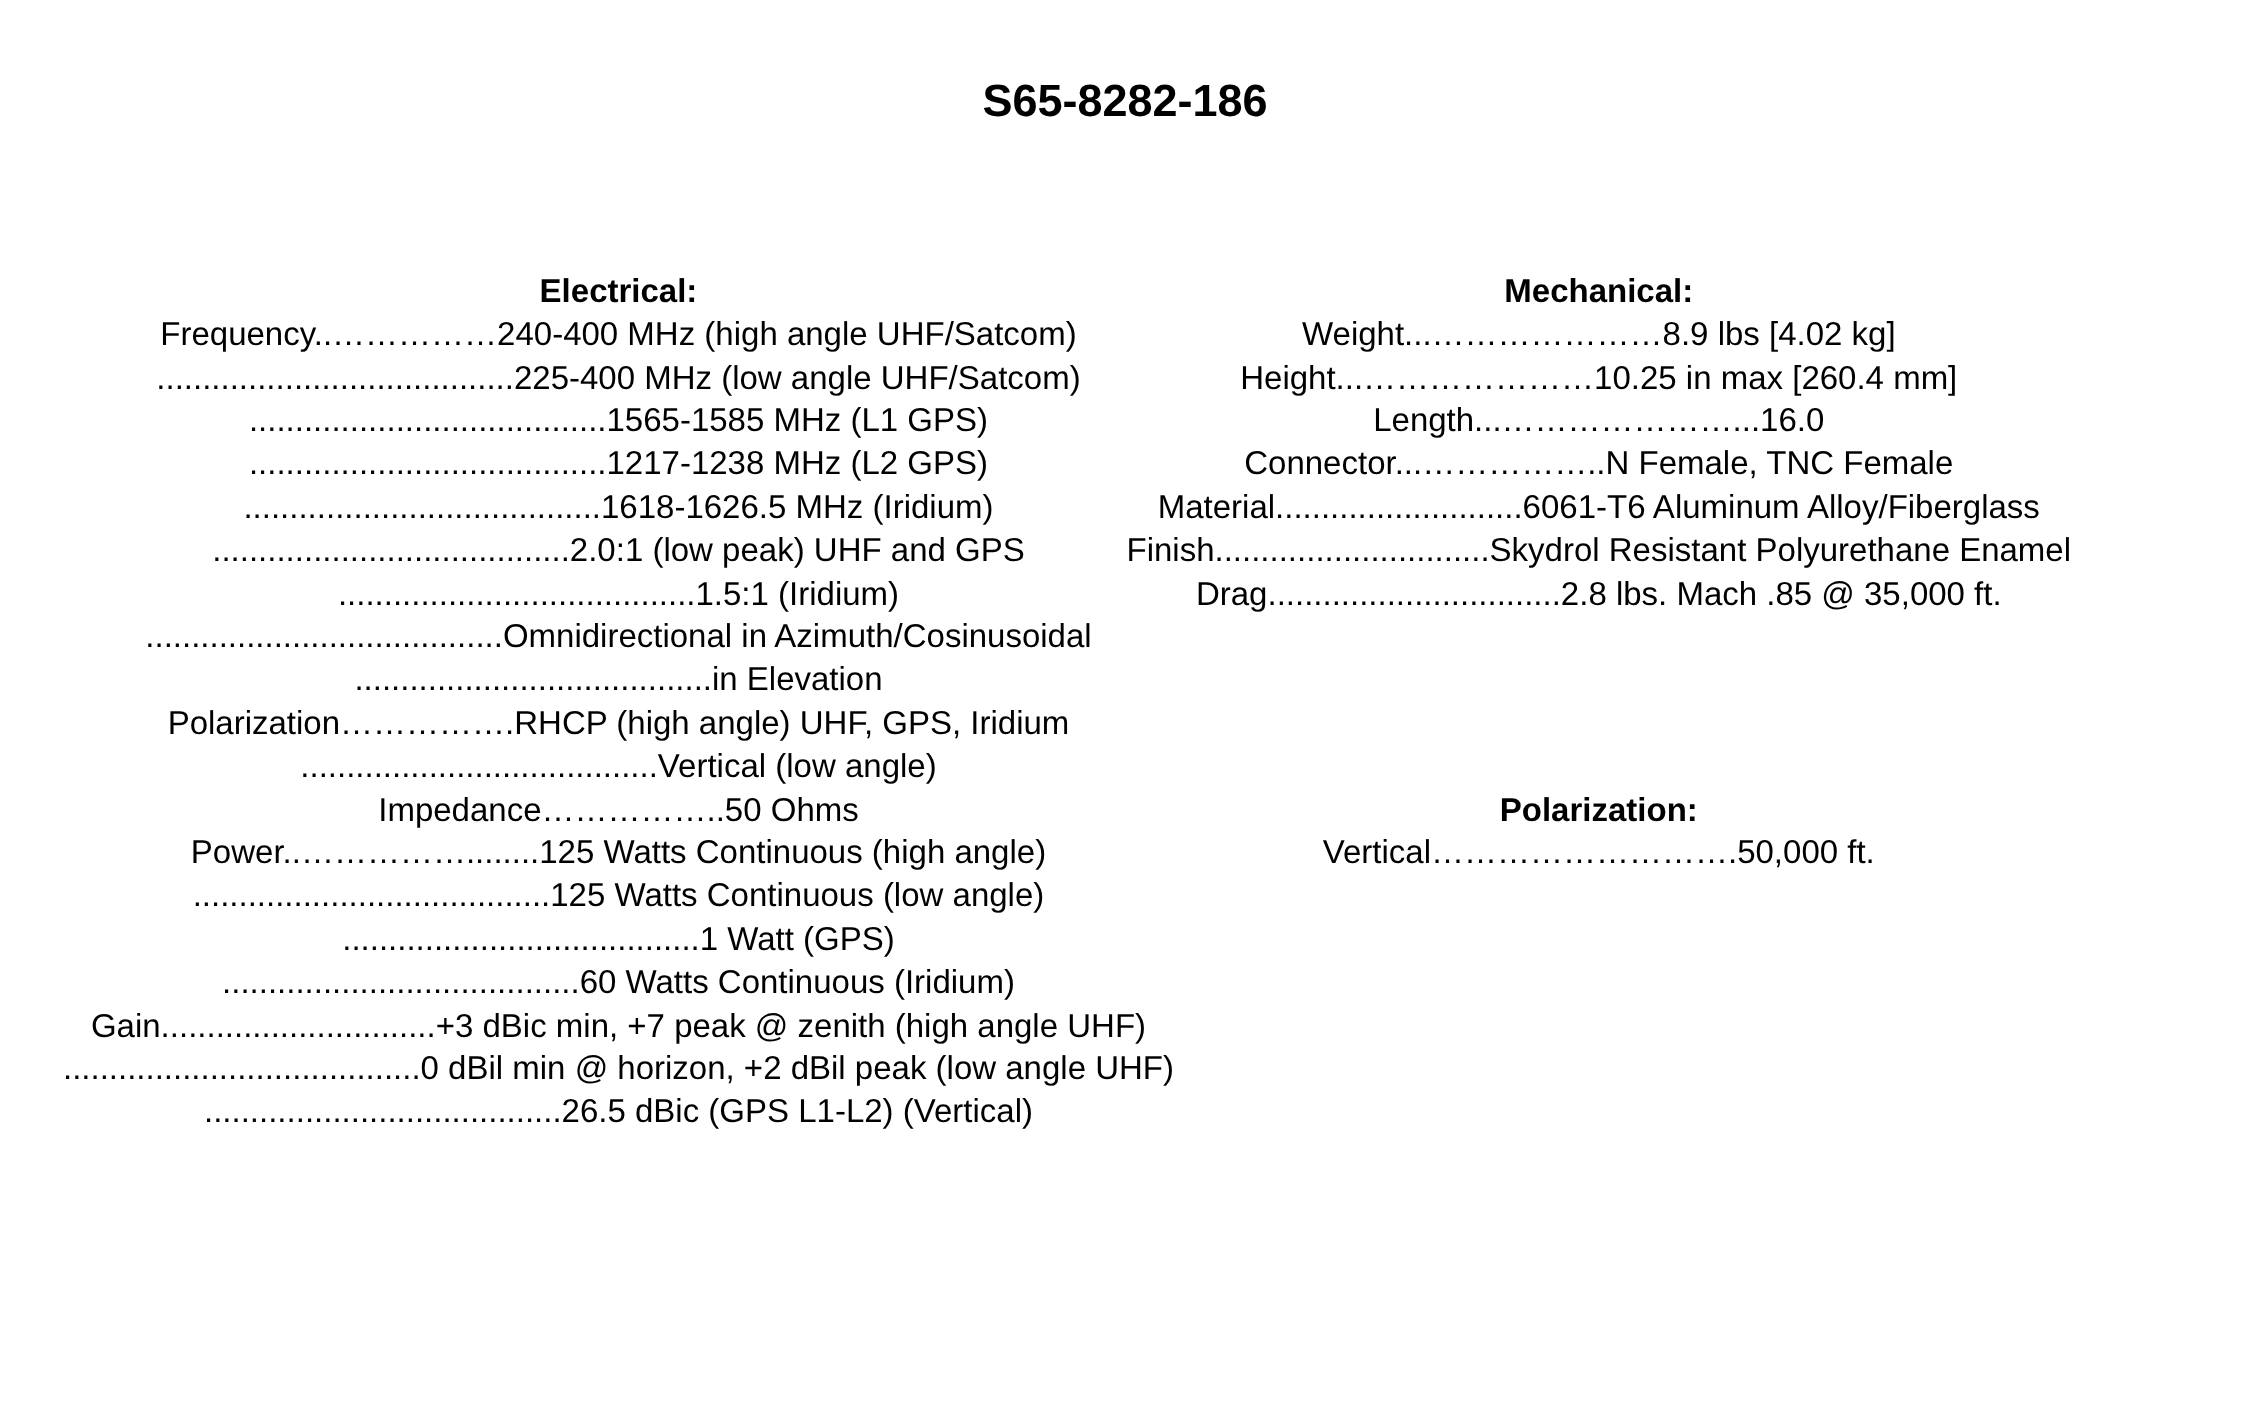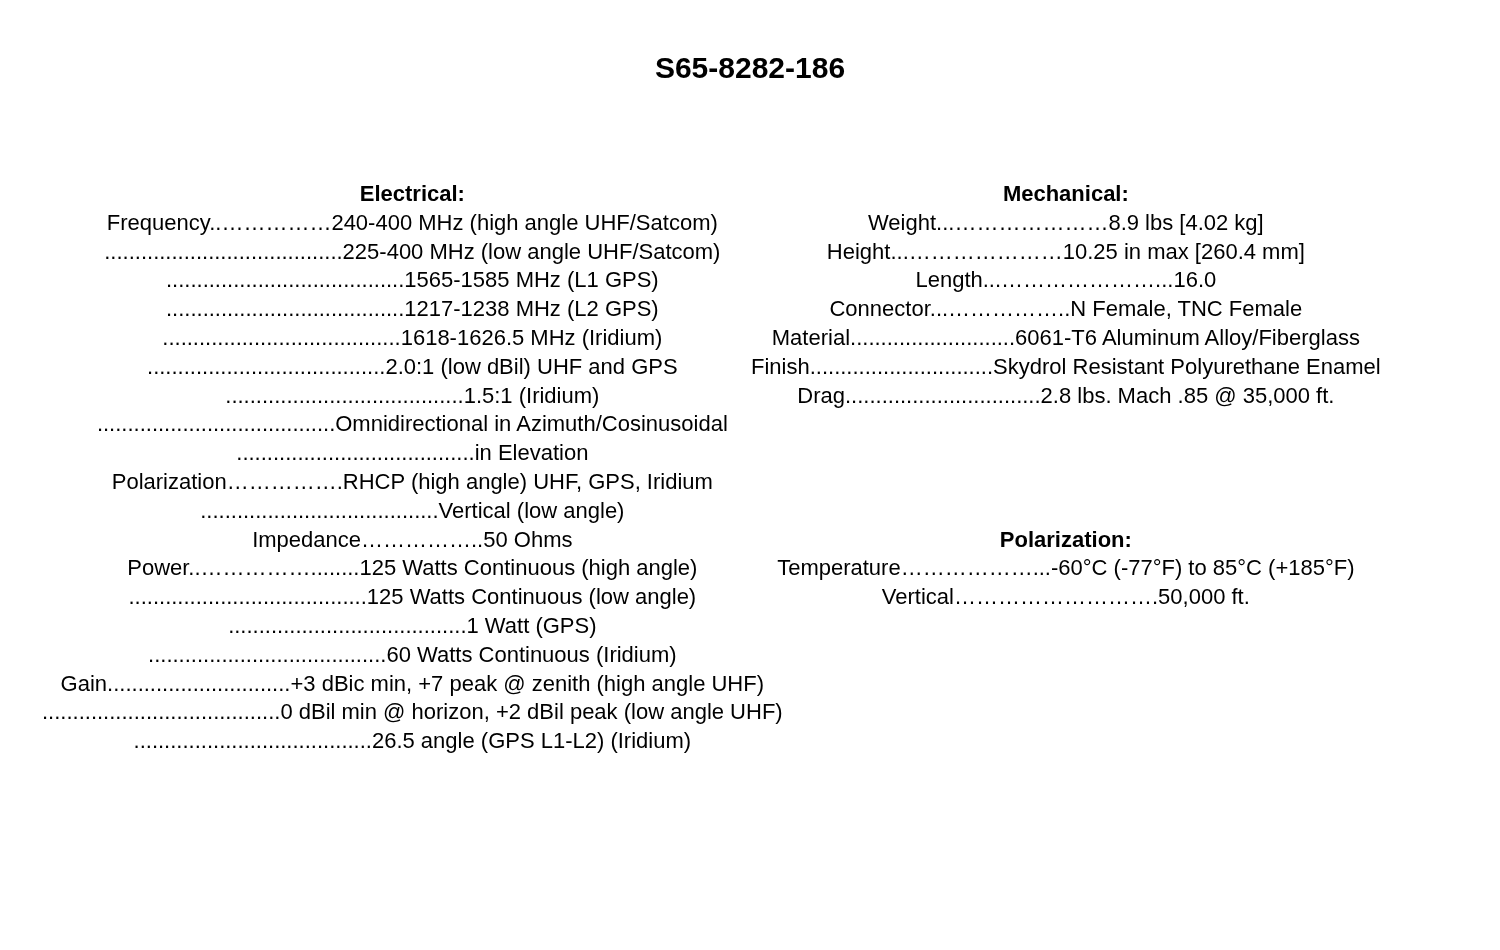--- a/index.html
+++ b/index.html
@@ -19,49 +19,48 @@
 
 <div class="title">S65-8282-186</div>
 
 <div class="col left">
   <div class="heading">Electrical:</div>
   <div class="row">Frequency..……………240-400 MHz (high angle UHF/Satcom)</div>
   <div class="row">.......................................225-400 MHz (low angle UHF/Satcom)</div>
   <div class="row">.......................................1565-1585 MHz (L1 GPS)</div>
   <div class="row">.......................................1217-1238 MHz (L2 GPS)</div>
   <div class="row">.......................................1618-1626.5 MHz (Iridium)</div>
-  <div class="row">.......................................2.0:1 (low dBil) UHF and GPS</div>
+  <div class="row">.......................................2.0:1 (low peak) UHF and GPS</div>
   <div class="row">.......................................1.5:1 (Iridium)</div>
   <div class="row">.......................................Omnidirectional in Azimuth/Cosinusoidal</div>
   <div class="row">.......................................in Elevation</div>
   <div class="row">Polarization…………….RHCP (high angle) UHF, GPS, Iridium</div>
   <div class="row">.......................................Vertical (low angle)</div>
   <div class="row">Impedance……………..50 Ohms</div>
   <div class="row">Power..……………........125 Watts Continuous (high angle)</div>
   <div class="row">.......................................125 Watts Continuous (low angle)</div>
   <div class="row">.......................................1 Watt (GPS)</div>
   <div class="row">.......................................60 Watts Continuous (Iridium)</div>
   <div class="row">Gain..............................+3 dBic min, +7 peak @ zenith (high angle UHF)</div>
   <div class="row">.......................................0 dBil min @ horizon, +2 dBil peak (low angle UHF)</div>
-  <div class="row">.......................................26.5 angle (GPS L1-L2) (Iridium)</div>
+  <div class="row">.......................................26.5 dBic (GPS L1-L2) (Vertical)</div>
 </div>
 
 <div class="col right">
   <div>
     <div class="heading">Mechanical:</div>
     <div class="row">Weight...…………………8.9 lbs [4.02 kg]</div>
     <div class="row">Height...…………………10.25 in max [260.4 mm]</div>
     <div class="row">Length...…………………...16.0</div>
     <div class="row">Connector...……………..N Female, TNC Female</div>
     <div class="row">Material...........................6061-T6 Aluminum Alloy/Fiberglass</div>
     <div class="row">Finish..............................Skydrol Resistant Polyurethane Enamel</div>
     <div class="row">Drag................................2.8 lbs. Mach .85 @ 35,000 ft.</div>
   </div>
   <div class="spacer"></div>
   <div class="spacer"></div>
   <div class="spacer"></div>
   <div class="spacer"></div>
   <div>
     <div class="heading">Polarization:</div>
-    <div class="row">Temperature………………...-60°C (-77°F) to 85°C (+185°F)</div>
     <div class="row">Vertical……………………….50,000 ft.</div>
   </div>
 </div>
 
 </body></html>

